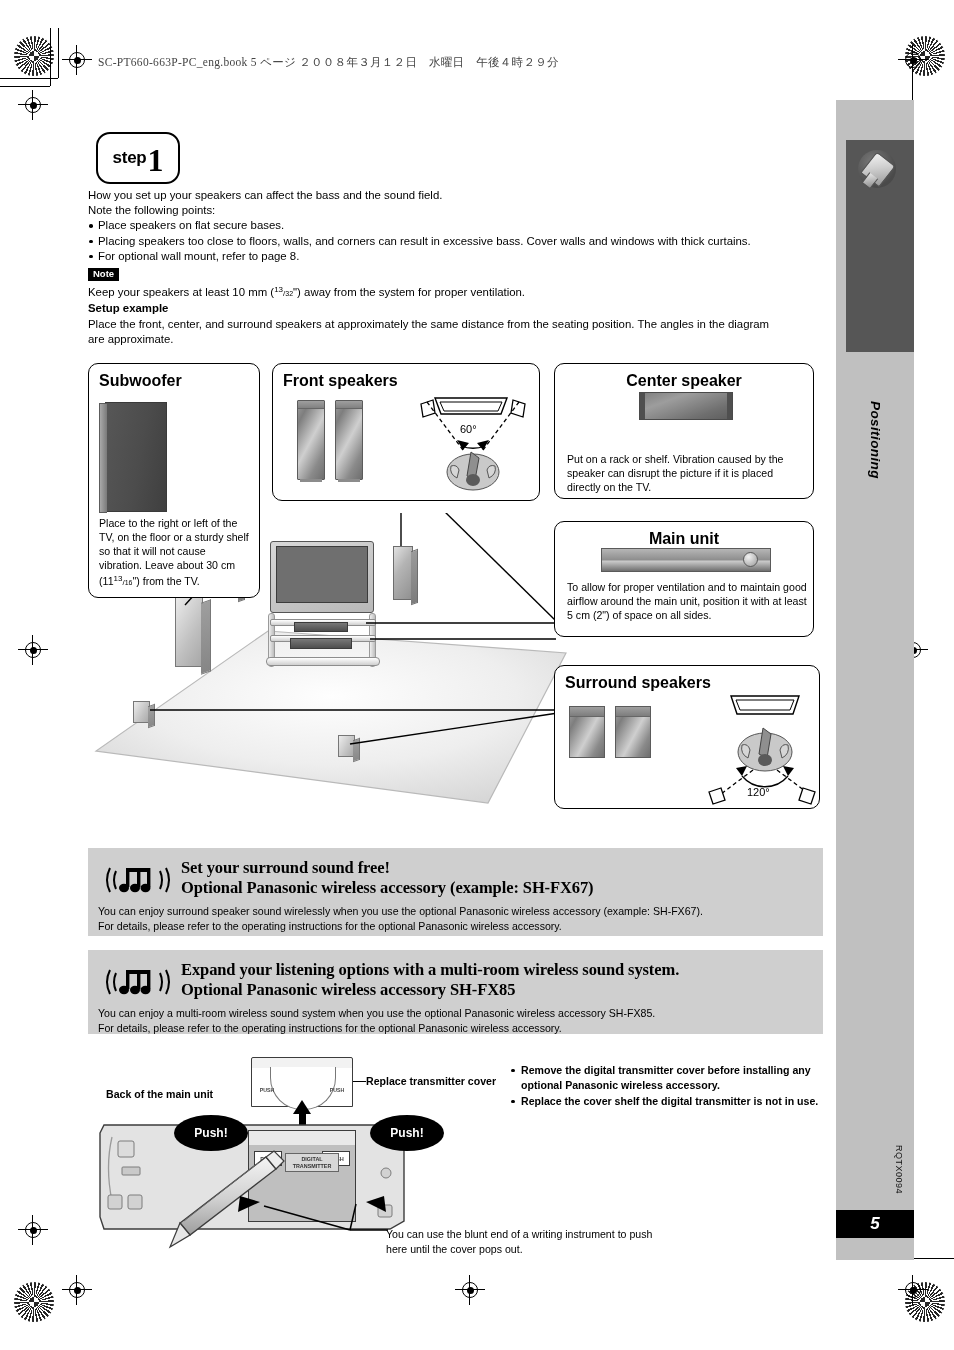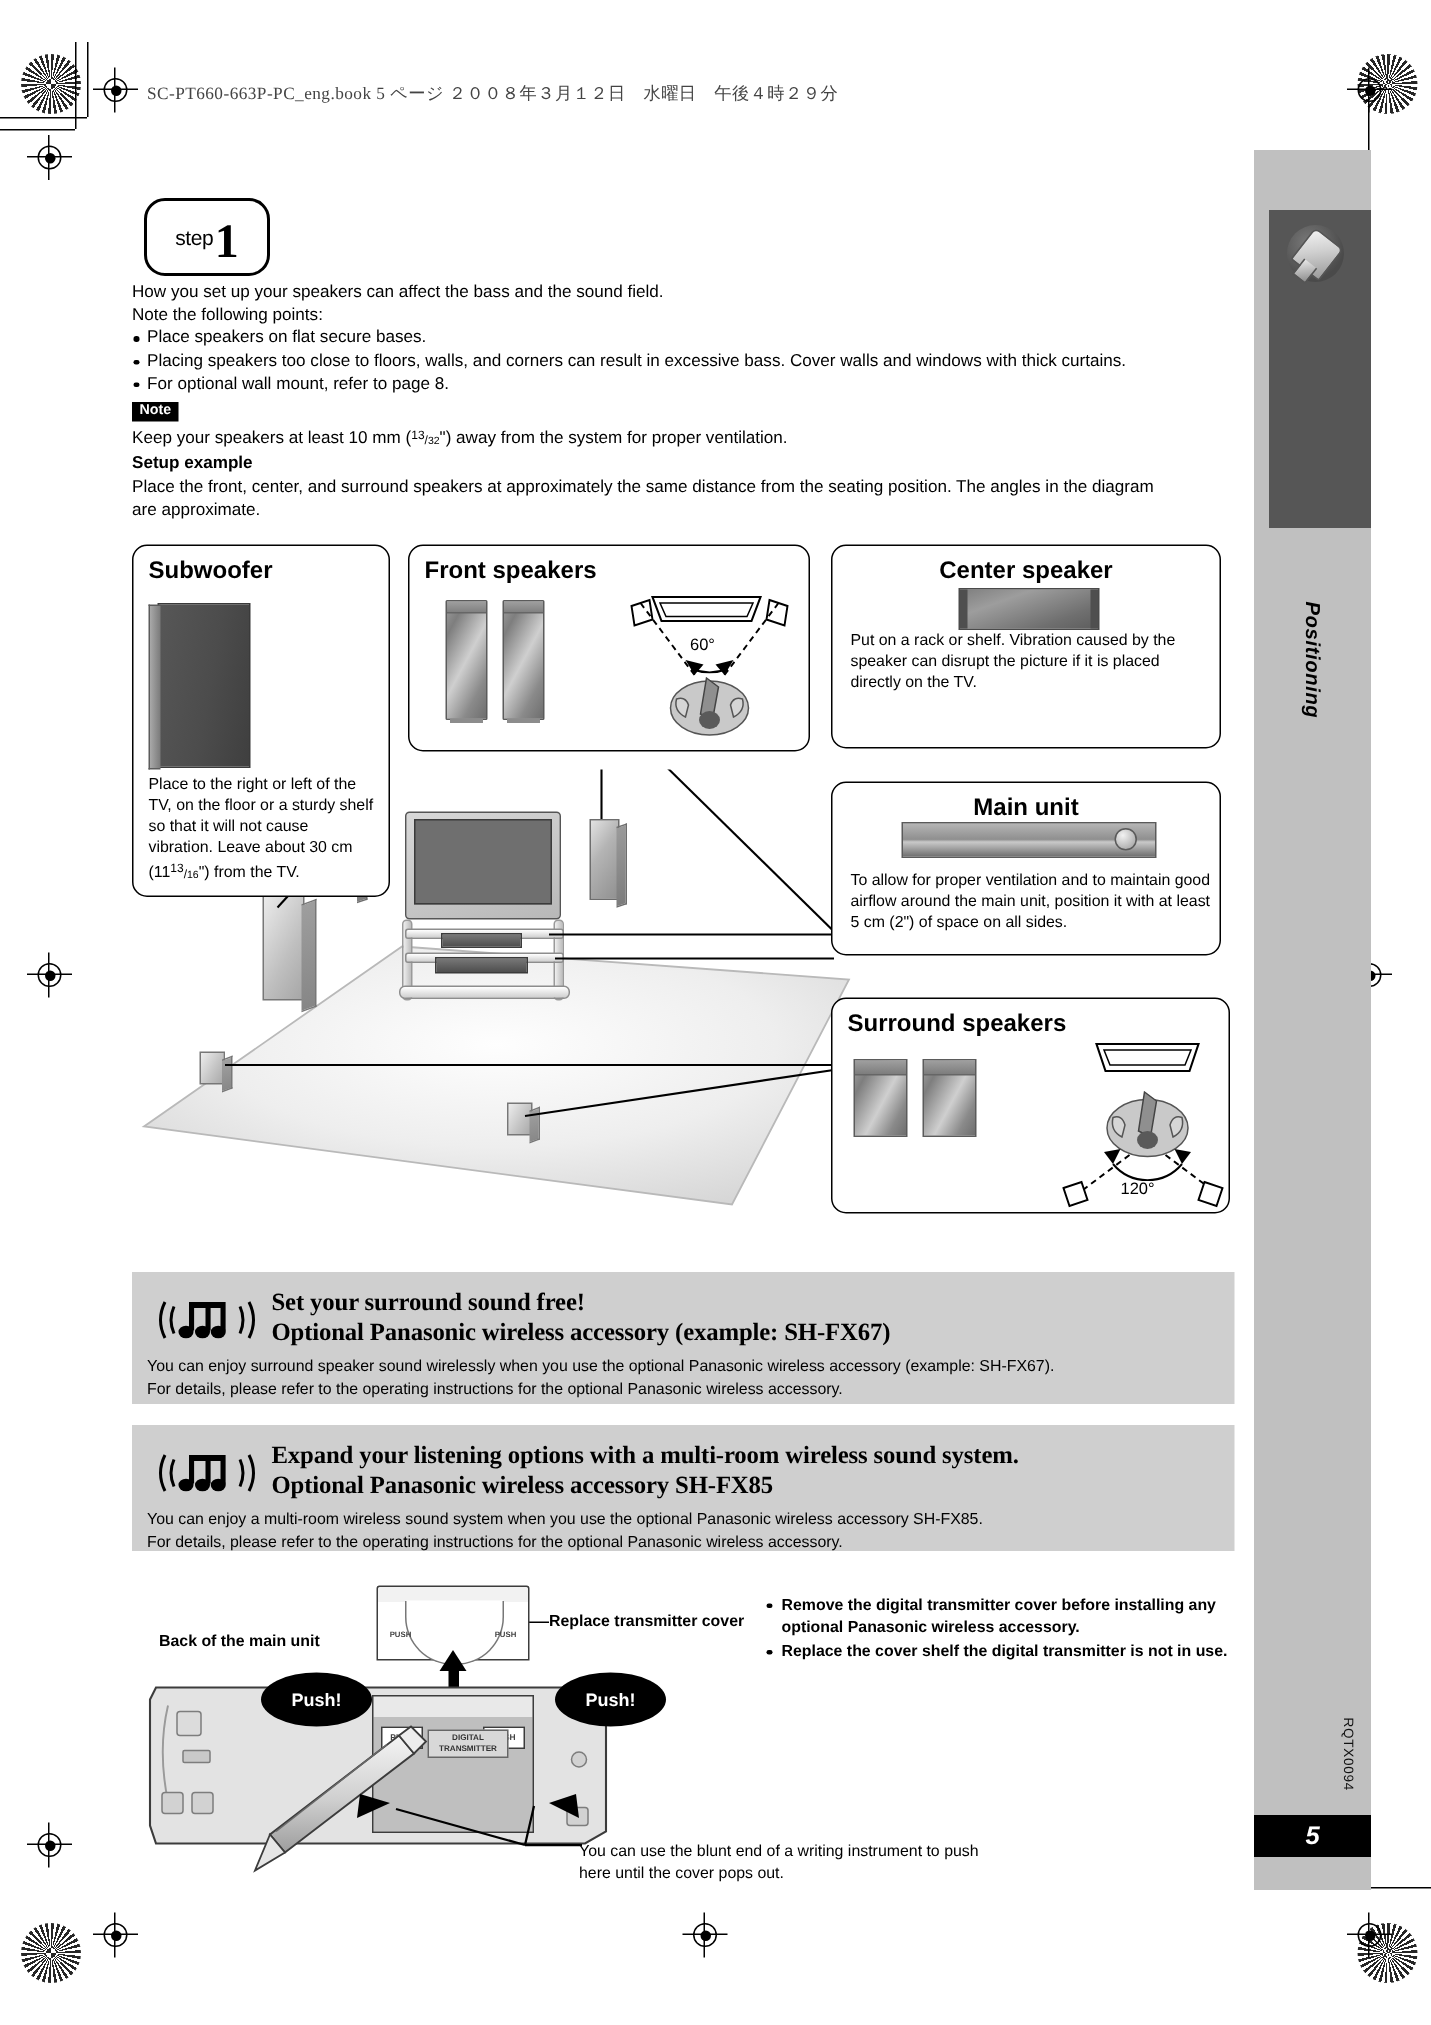--- a/index.html
+++ b/index.html
@@ -40,21 +40,21 @@
       letter-spacing:.4px;white-space:nowrap;}
   .rqt{position:absolute;right:50px;top:1145px;}
   .rqt span{writing-mode:vertical-rl;font-size:9px;letter-spacing:.5px;color:#111;}
   .pagenum{position:absolute;right:40px;top:1210px;width:78px;height:28px;background:#000;
       display:flex;align-items:center;justify-content:center;}
   .pagenum span{color:#fff;font-style:italic;font-weight:bold;font-size:17px;}
 
   
   .stepbadge{position:absolute;left:96px;top:132px;width:80px;height:48px;border:2.5px solid #000;
       border-radius:14px;display:flex;align-items:center;justify-content:center;gap:1px;}
-  .stepbadge .w{font-weight:normal;font-size:14px;letter-spacing:-.3px;}
+  .stepbadge .w{font-weight:bold;font-size:17px;letter-spacing:-.3px;}
   .stepbadge .n{font-weight:bold;font-size:32px;line-height:1;margin-top:4px;
       font-family:"Liberation Serif",serif;}
 
   
   .intro{position:absolute;left:88px;top:188px;width:700px;font-size:11.4px;line-height:15.2px;}
   .intro p{margin:0;}
   .bul{position:relative;padding-left:10px;}
   .bul::before{content:"";position:absolute;left:1px;top:6px;width:3.6px;height:3.6px;background:#000;border-radius:50%;}
   .notebadge{display:inline-block;background:#000;color:#fff;font-size:9.5px;font-weight:bold;
       padding:1px 5px 1.5px;line-height:1.15;margin-top:4px;}
@@ -330,21 +330,21 @@
           <ellipse cx="60" cy="94" rx="7" ry="6" fill="#5a5a5a"></ellipse>
         </svg>
       </div>
     </div>
 
     <div class="callout" style="left:466px;top:0;width:260px;height:136px;">
       <div class="cotitle" style="position:absolute;left:0;right:0;top:8px;text-align:center;">Center speaker</div>
       <div style="position:absolute;left:84px;top:28px;">
           <div class="pic-center"></div>
         </div>
-      <div class="cotext" style="position:absolute;left:12px;top:56px;width:238px;">Put on a rack or shelf. Vibration caused by the speaker can disrupt the picture if it is placed directly on the TV.</div>
+      <div class="cotext" style="position:absolute;left:12px;top:88px;width:238px;">Put on a rack or shelf. Vibration caused by the speaker can disrupt the picture if it is placed directly on the TV.</div>
     </div>
 
     <div class="callout" style="left:466px;top:158px;width:260px;height:116px;padding-left:38px;">
       <div class="cotitle" style="position:absolute;left:0;right:0;top:8px;text-align:center;">Main unit</div>
       <div style="position:absolute;left:46px;top:26px;">
           <div class="pic-main">
             <div class="knob"></div>
           </div>
         </div>
       <div class="cotext" style="position:absolute;left:12px;top:58px;width:240px;">To allow for proper ventilation and to maintain good airflow around the main unit, position it with at least 5 cm (2") of space on all sides.</div>

